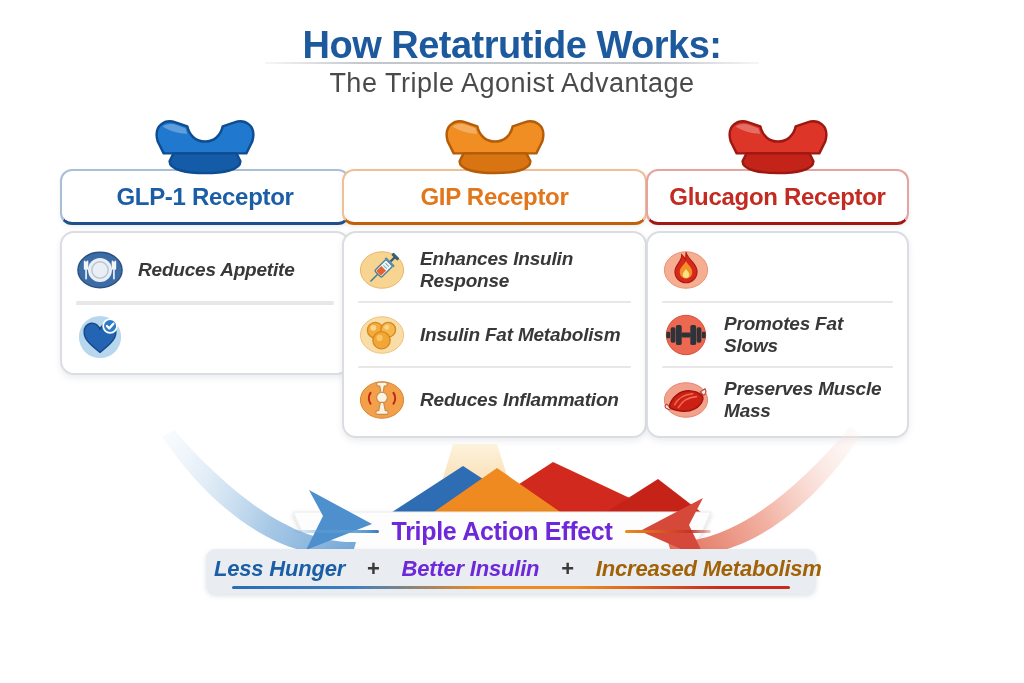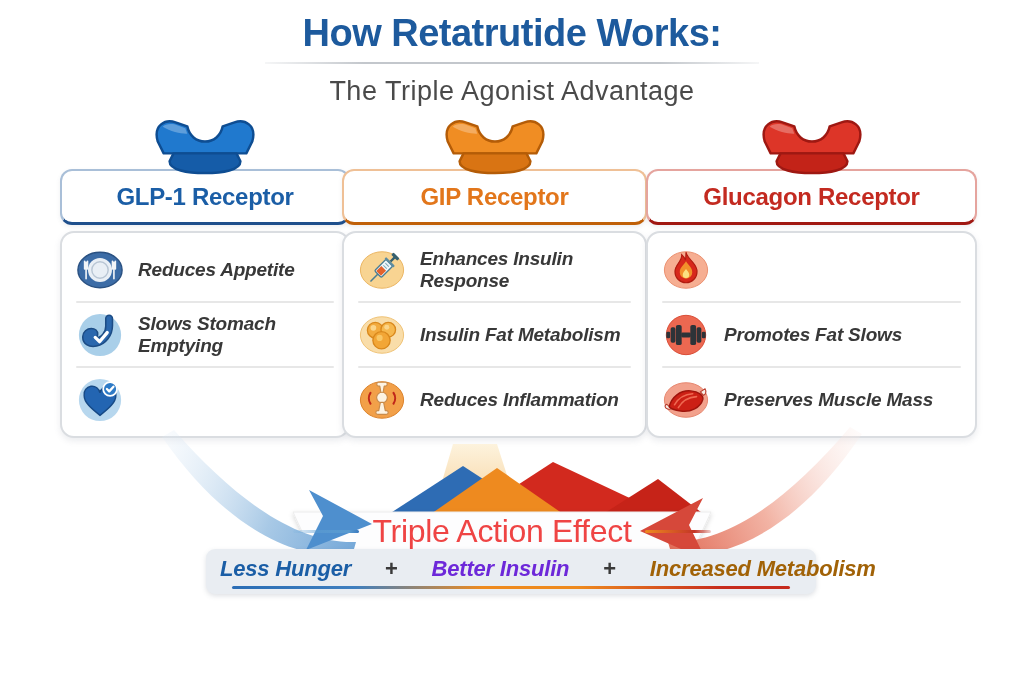--- a/index.html
+++ b/index.html
@@ -3,36 +3,36 @@
 <meta charset="utf-8">
 <style>
   html,body{margin:0;padding:0;background:#ffffff;}
   .stage{
     position:relative;width:1024px;height:683px;background:#ffffff;overflow:hidden;
     font-family:"Liberation Sans",sans-serif;
   }
   
   .hdr{position:absolute;left:0;top:0;width:100%;text-align:center;}
   .title{
-    margin:0;position:absolute;left:0;right:0;top:12px;
+    margin:12px;position:absolute;left:0;right:0;top:12px;
     font-size:38px;font-weight:bold;color:#1d5a9d;letter-spacing:-0.5px;
   }
   .title-rule{
     position:absolute;left:50%;top:62px;width:494px;height:2px;margin-left:-247px;
     background:linear-gradient(90deg,rgba(190,195,200,.15),#c3c7cc 20%,#c3c7cc 80%,rgba(190,195,200,.15));
   }
   .subtitle{
-    margin:8px;position:absolute;left:0;right:0;top:68px;
+    margin:0;position:absolute;left:0;right:0;top:68px;
     font-size:27px;font-weight:normal;color:#4a4a4a;letter-spacing:0.5px;
   }
   
   .col{position:absolute;top:115px;display:flex;flex-direction:column;}
   .col-1{left:44px;width:290px;padding-left:16px;}
   .col-2{left:342px;width:305px;}
-  .col-3{left:646px;width:331px;}
+  .col-3{left:646px;width:263px;}
   .col-blue  { --accent:#1b5ea6; --hdr-border:#a9bfd8; --hdr-dark:#1e4f8c; }
   .col-orange{ --accent:#e2761b; --hdr-border:#efc096; --hdr-dark:#c06008; }
   .col-red   { --accent:#c32a20; --hdr-border:#e5a49e; --hdr-dark:#a01812; }
 
   .receptor{align-self:center;margin-bottom:-7px;position:relative;z-index:2;line-height:0;}
   .col-blue   .rcp-body{fill:#2079ce;stroke:#0e4d92;}
   .col-blue   .rcp-base{fill:#155ca8;stroke:#0e4d92;}
   .col-orange .rcp-body{fill:#f08d23;stroke:#b45c07;}
   .col-orange .rcp-base{fill:#d97413;stroke:#b45c07;}
   .col-red    .rcp-body{fill:#dd3528;stroke:#9e1812;}
@@ -57,36 +57,36 @@
     font-size:19px;font-style:italic;font-weight:bold;color:#383838;letter-spacing:-0.2px;
   }
   .divider{height:2px;background:#e7e7e7;border-radius:1px;}
 
   
   .flow{position:absolute;left:0;top:418px;z-index:1;}
   .banner-content{
     position:absolute;left:293px;top:513px;width:418px;height:37px;z-index:3;
     display:flex;align-items:center;justify-content:center;gap:13px;
   }
-  .banner-text{font-size:32px;font-weight:normal;color:#ef4444;white-space:nowrap;letter-spacing:-0.3px;}
+  .banner-text{font-size:25px;font-weight:bold;color:#6d28d9;white-space:nowrap;letter-spacing:-0.3px;}
   .line-l{width:90px;height:3px;border-radius:2px;
     background:linear-gradient(90deg,rgba(122,180,224,.15),#5a9bd0 85%,#3a7abf);}
   .line-r{width:90px;height:3px;border-radius:2px;
     background:linear-gradient(90deg,#ee8a1f,#c43527 75%,rgba(196,53,39,.25));}
 
   
   .pill{
     position:absolute;left:206px;top:549px;width:610px;height:45px;z-index:4;
     background:#e9edf2;border-radius:9px;box-shadow:0 2px 5px rgba(80,90,110,0.18);
   }
   .pill-text{
     position:absolute;left:0;right:0;top:7px;text-align:center;white-space:nowrap;
     font-size:22px;font-weight:bold;font-style:italic;letter-spacing:-0.2px;
   }
-  .pill-text span{margin:0 14px;}
+  .pill-text span{margin:0 8px;}
   .t-blue{color:#1b5ea6;}
   .t-plus{color:#3a3a3a;font-style:normal;}
   .t-orange{color:#6d28d9;}
   .t-red{color:#a16207;}
   .pill-underline{
     position:absolute;left:26px;right:26px;bottom:5px;height:3px;border-radius:2px;
     background:linear-gradient(90deg,#2a6db5 0%,#3f7fbf 22%,#ee8a1f 45%,#ee8a1f 62%,#c62b1d 88%,#c62b1d 100%);
   }
 </style>
 </head>
@@ -140,30 +140,20 @@
             <ellipse cx="25" cy="25" rx="23" ry="18.5" fill="#3c6ca6" stroke="#2a5182" stroke-width="1.5"></ellipse>
             <circle cx="25" cy="25" r="12.5" fill="#e9eff5"></circle>
             <circle cx="25" cy="25" r="8.5" fill="none" stroke="#b9c6d4" stroke-width="1.5"></circle>
             <path d="M9,16 v8 M12,16 v8 M10.5,17 v17" stroke="#f2f5f8" stroke-width="1.7" fill="none" stroke-linecap="round"></path>
             <path d="M38,16 v8 M41,16 v8 M39.5,17 v17" stroke="#f2f5f8" stroke-width="1.7" fill="none" stroke-linecap="round"></path>
           </svg>
         </span>
         <span class="label">Reduces Appetite</span>
       </div>
       <div class="divider"></div>
-      <div class="row">
-        <span class="icon">
-          <svg viewBox="0 0 50 50" width="48" height="48">
-            <circle cx="25" cy="25" r="22" fill="#a9cfe9"></circle>
-            <path d="M31,8 a3.5,3.5 0 0 1 7,0 v7 c0,11 -7.5,19.5 -16.5,21.5 C13,38.3 7,33.7 7,27 c0,-5.5 4.6,-8.8 9,-8.8 c4,0 6.6,2.6 6.6,5.8 a4.6,4.6 0 0 1 -2.6,4.2 c6.5,-0.3 11,-6 11,-12.4 Z" fill="#2a67ad" stroke="#1c4c85" stroke-width="1.6" stroke-linejoin="round"></path>
-            <path d="M20,27.5 l4.5,4.5 l8,-9.5" stroke="#ffffff" stroke-width="3.4" fill="none" stroke-linecap="round" stroke-linejoin="round"></path>
-          </svg>
-        </span>
-        <span class="label">Slows Stomach Emptying</span>
-      </div>
       <div class="divider"></div>
       <div class="row">
         <span class="icon">
           <svg viewBox="0 0 50 50" width="48" height="48">
             <circle cx="25" cy="25" r="22" fill="#b7d7ee"></circle>
             <path d="M25,41 C15.5,33.5 8.5,27.5 8.5,20.2 a8.2,8.2 0 0 1 16.5,-2.5 a8.2,8.2 0 0 1 16.5,2.5 C41.5,27.5 34.5,33.5 25,41 Z" fill="#2365b2" stroke="#174a86" stroke-width="1.5"></path>
             <circle cx="35.5" cy="13.5" r="7.2" fill="#2d7ac6" stroke="#ffffff" stroke-width="1.8"></circle>
             <path d="M32.2,13.6 l2.4,2.4 l4.4,-4.9" stroke="#ffffff" stroke-width="2.4" fill="none" stroke-linecap="round" stroke-linejoin="round"></path>
           </svg>
         </span>

